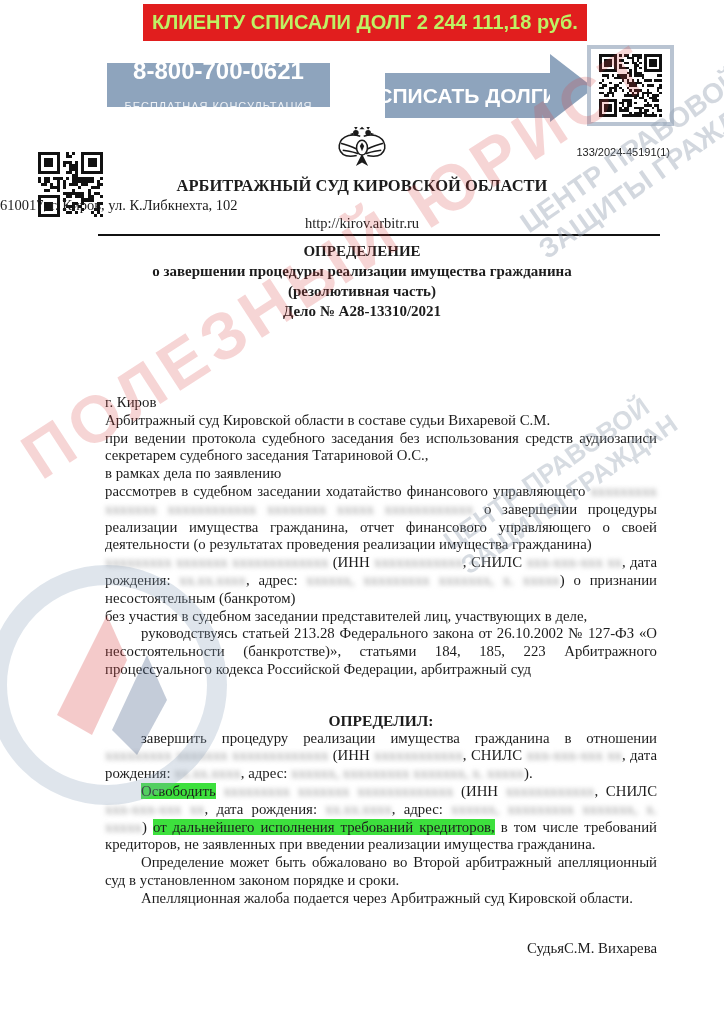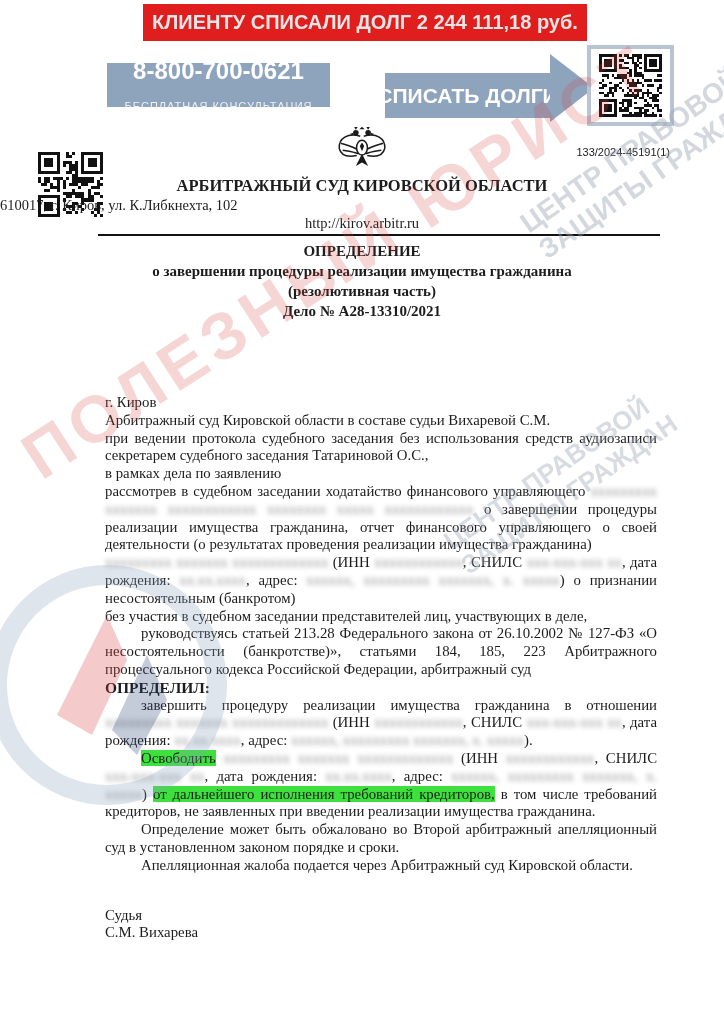--- a/index.html
+++ b/index.html
@@ -1,21 +1,21 @@
 <!DOCTYPE html>
 <html><head>
 <meta charset="utf-8">
 <style>
   html,body{margin:0;padding:0;background:#fff;}
   .page{position:relative;width:724px;height:1024px;background:#ffffff;overflow:hidden;
         font-family:"Liberation Serif","DejaVu Serif",serif;color:#1c1c1c;}
 
   
   .promo-banner{position:absolute;left:143px;top:4px;width:444px;height:37px;
-    background:var(--red,#e11e1e);color:#e5e5e5;display:flex;align-items:center;justify-content:center;
+    background:var(--red,#e11e1e);color:#bef264;display:flex;align-items:center;justify-content:center;
     font-family:"Liberation Sans","DejaVu Sans",sans-serif;font-weight:bold;font-size:20px;white-space:nowrap;}
   .phone-box{position:absolute;left:107px;top:63px;width:223px;height:44px;background:var(--steel,#8ea4bd);
     display:flex;flex-direction:column;align-items:center;justify-content:center;cursor:pointer;}
   .phone-num{color:#fff;font-family:"Liberation Sans",sans-serif;font-weight:bold;font-size:24px;line-height:26px;white-space:nowrap;}
   .phone-sub{color:rgba(255,255,255,.85);font-family:"Liberation Sans",sans-serif;font-size:11px;letter-spacing:1px;margin-top:16px;white-space:nowrap;}
   .cta-body{position:absolute;left:385px;top:73px;width:165px;height:45px;background:var(--steel,#8ea4bd);
     display:flex;align-items:center;justify-content:center;color:#fff;cursor:pointer;
     font-family:"Liberation Sans",sans-serif;font-weight:bold;font-size:21px;white-space:nowrap;}
   .cta-head{position:absolute;left:550px;top:54px;width:0;height:0;
     border-top:34px solid transparent;border-bottom:34px solid transparent;border-left:44px solid var(--steel,#8ea4bd);}
@@ -31,24 +31,24 @@
   .court-addr{position:absolute;left:0;top:197px;width:100%;font-size:14.5px;}
   .court-site{position:absolute;left:0;top:215px;width:100%;text-align:center;font-size:14.5px;}
   .hr{position:absolute;left:98px;right:64px;top:234px;border-top:2px solid #111;}
   .title-block{position:absolute;left:0;top:241px;width:100%;text-align:center;font-weight:bold;font-size:15px;line-height:20px;}
 
   
   .doc-body{position:absolute;left:105px;top:314px;width:552px;font-size:14.8px;line-height:17.8px;}
   .para{text-align:left;}
   .para.justify{text-align:justify;}
   .para.indent{text-indent:36px;}
-  .para.center{text-align:left;font-weight:bold;font-size:15.5px;}
+  .para.center{text-align:center;font-weight:bold;font-size:15.5px;margin-top:33px;}
   .redacted{color:#8f8f8f;filter:blur(2.6px);}
   .hl{background:var(--green,#3de03d);}
-  .judge-row{display:flex;justify-content:flex-end;margin-top:32px;font-size:14.8px;flex-direction:column;}
+  .judge-row{display:flex;justify-content:flex-end;margin-top:32px;font-size:14.8px;}
 
   
   .wm{position:absolute;pointer-events:none;z-index:6;white-space:pre;font-weight:bold;}
   .wm-gray1{left:508px;top:128px;transform:rotate(-35deg);font-family:"Liberation Sans",sans-serif;
     font-size:28px;line-height:32px;color:rgba(151,162,178,.42);}
   .wm-gray2{left:432px;top:452px;transform:rotate(-35deg);font-family:"Liberation Sans",sans-serif;
     font-size:26px;line-height:30px;color:rgba(151,162,178,.38);}
   .wm-red{left:8px;top:430px;transform:rotate(-33deg);transform-origin:left top;
     font-family:"Liberation Sans",sans-serif;font-size:66px;letter-spacing:6px;
     color:rgba(216,62,62,.22);}

